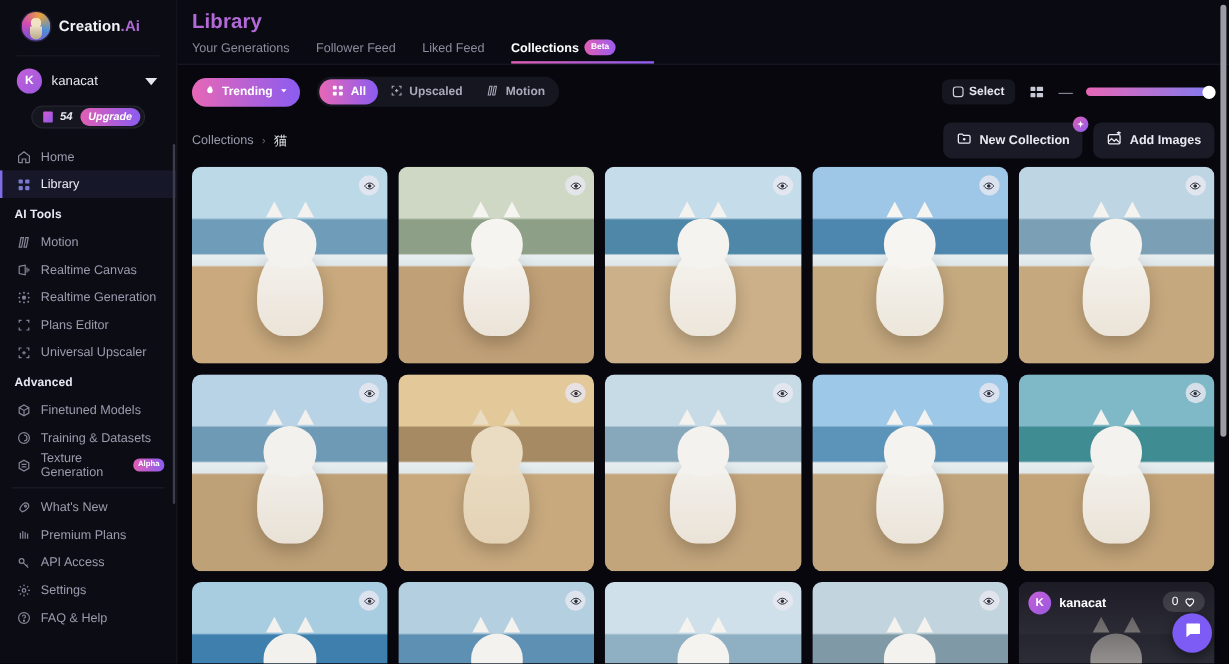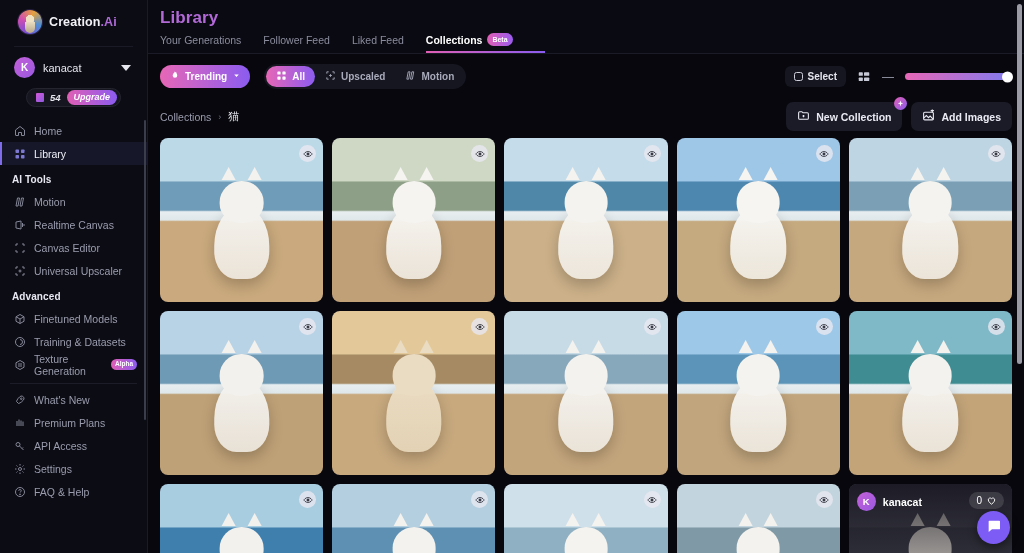--- a/index.html
+++ b/index.html
@@ -300,28 +300,44 @@
       <div class="nav-item">
         <span class="ico">
           <svg viewBox="0 0 24 24" fill="none" stroke="#9b9cae" stroke-width="2">
               <path d="M4 6l10-2v16L4 18z"></path>
               <path d="M17 8v8M20 10v4"></path>
             </svg>
         </span>
         <span>Realtime Canvas</span>
       </div>
 
+      <div class="nav-item">
+        <span class="ico">
+          <svg viewBox="0 0 24 24" fill="#9b9cae">
+              <circle cx="5" cy="5" r="1.6"></circle>
+              <circle cx="12" cy="4" r="1.6"></circle>
+              <circle cx="19" cy="5" r="1.6"></circle>
+              <circle cx="4" cy="12" r="1.6"></circle>
+              <circle cx="20" cy="12" r="1.6"></circle>
+              <circle cx="5" cy="19" r="1.6"></circle>
+              <circle cx="12" cy="20" r="1.6"></circle>
+              <circle cx="19" cy="19" r="1.6"></circle>
+              <rect x="9" y="9" width="6" height="6" rx="1"></rect>
+            </svg>
+        </span>
+        <span>Realtime Generation</span>
+      </div>
 
       <div class="nav-item">
         <span class="ico">
           <svg viewBox="0 0 24 24" fill="none" stroke="#9b9cae" stroke-width="2">
               <path d="M4 8V4h4M20 8V4h-4M4 16v4h4M20 16v4h-4"></path>
             </svg>
         </span>
-        <span>Canvas Editor</span>
+        <span>Plans Editor</span>
       </div>
 
       <div class="nav-item">
         <span class="ico">
           <svg viewBox="0 0 24 24" fill="none" stroke="#9b9cae" stroke-width="2">
               <path d="M4 8V4h4M20 8V4h-4M4 16v4h4M20 16v4h-4"></path>
               <path d="M12 9v6M9 12h6"></path>
             </svg>
         </span>
         <span>Universal Upscaler</span>

